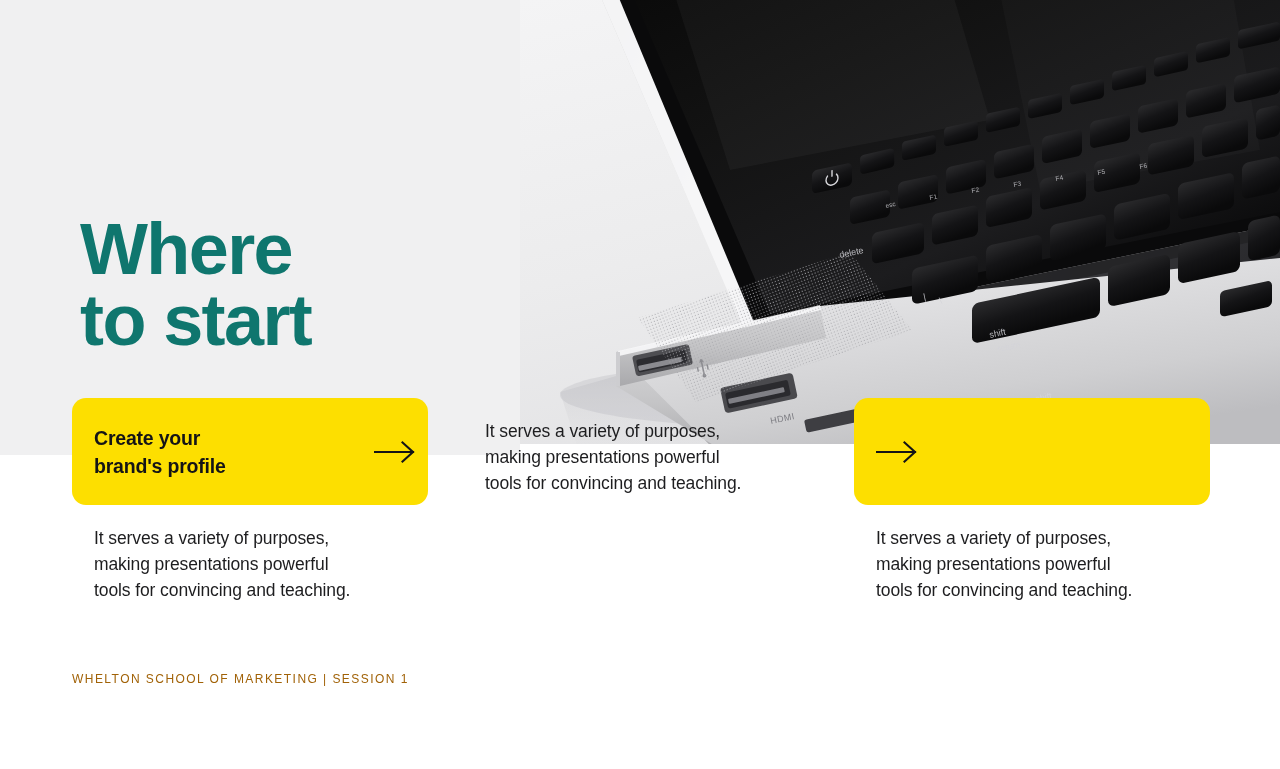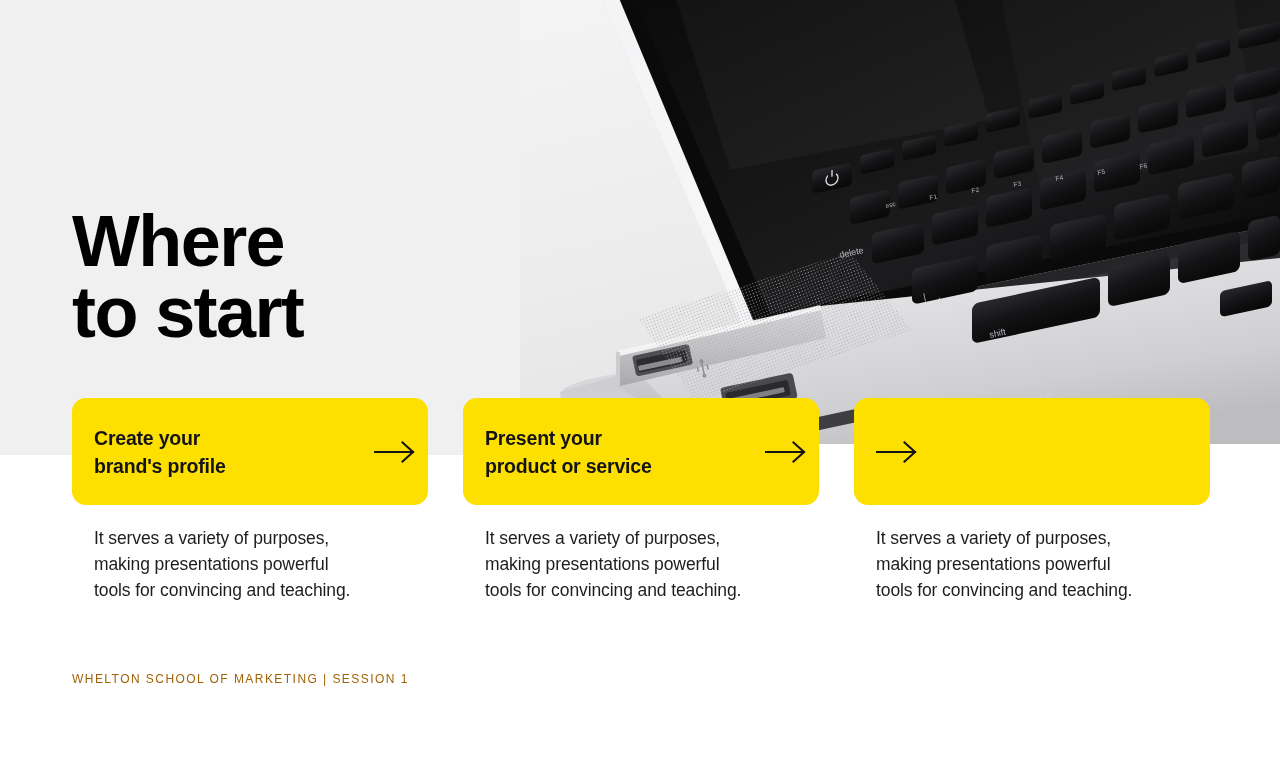--- a/index.html
+++ b/index.html
@@ -47,26 +47,26 @@
     height: 455px;
     overflow: hidden;
   }
   .photo svg { display: block; }
 
   
   .headline {
     position: absolute;
     left: 72px;
     top: 206px;
-    margin: 0;
+    margin: 8px;
     font-size: 72px;
     line-height: 71px;
     font-weight: 900;
     letter-spacing: -1.6px;
-    color: #000000;
+    color: #0f766e;
     font-family: "Liberation Sans", sans-serif;
     white-space: pre-line;
   }
 
   
   .cards {
     position: absolute;
     left: 72px;
     top: 398px;
     width: 1138px;
@@ -357,32 +357,20 @@
             </g>
           </svg>
         </span>
       </div>
       <p class="card-body">It serves a variety of purposes,
 making presentations powerful
 tools for convincing and teaching.</p>
     </div>
 
     <div class="card-col">
-      <div class="card">
-        <div class="card-title">Present your
-product or service</div>
-        <span class="arrow-icon">
-          <svg width="42" height="22" viewBox="0 0 42 22" xmlns="http://www.w3.org/2000/svg">
-            <g fill="none" stroke="#141416" stroke-width="2.1" stroke-linecap="square" stroke-linejoin="miter">
-              <path d="M1 11 H39"></path>
-              <path d="M28.5 1.5 L39 11 L28.5 20.5"></path>
-            </g>
-          </svg>
-        </span>
-      </div>
       <p class="card-body">It serves a variety of purposes,
 making presentations powerful
 tools for convincing and teaching.</p>
     </div>
 
     <div class="card-col">
       <div class="card">
         <span class="arrow-icon">
           <svg width="42" height="22" viewBox="0 0 42 22" xmlns="http://www.w3.org/2000/svg">
             <g fill="none" stroke="#141416" stroke-width="2.1" stroke-linecap="square" stroke-linejoin="miter">

